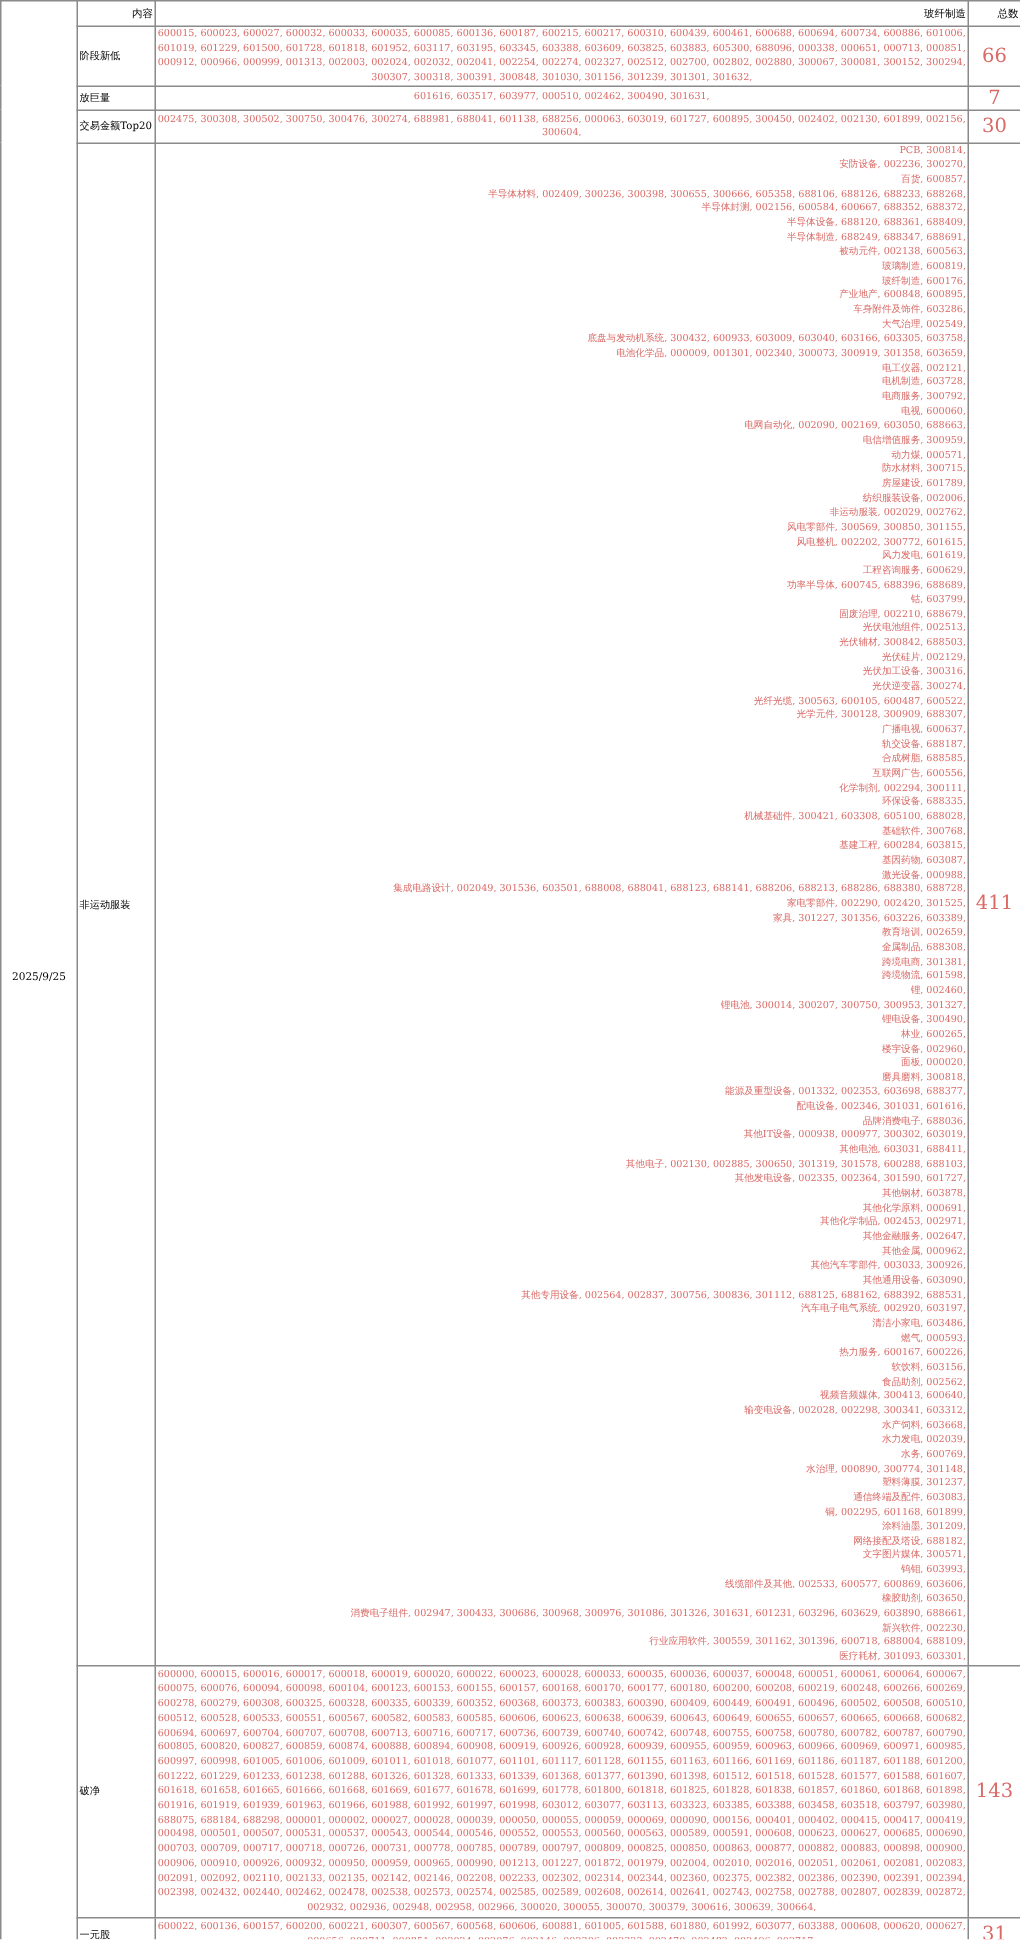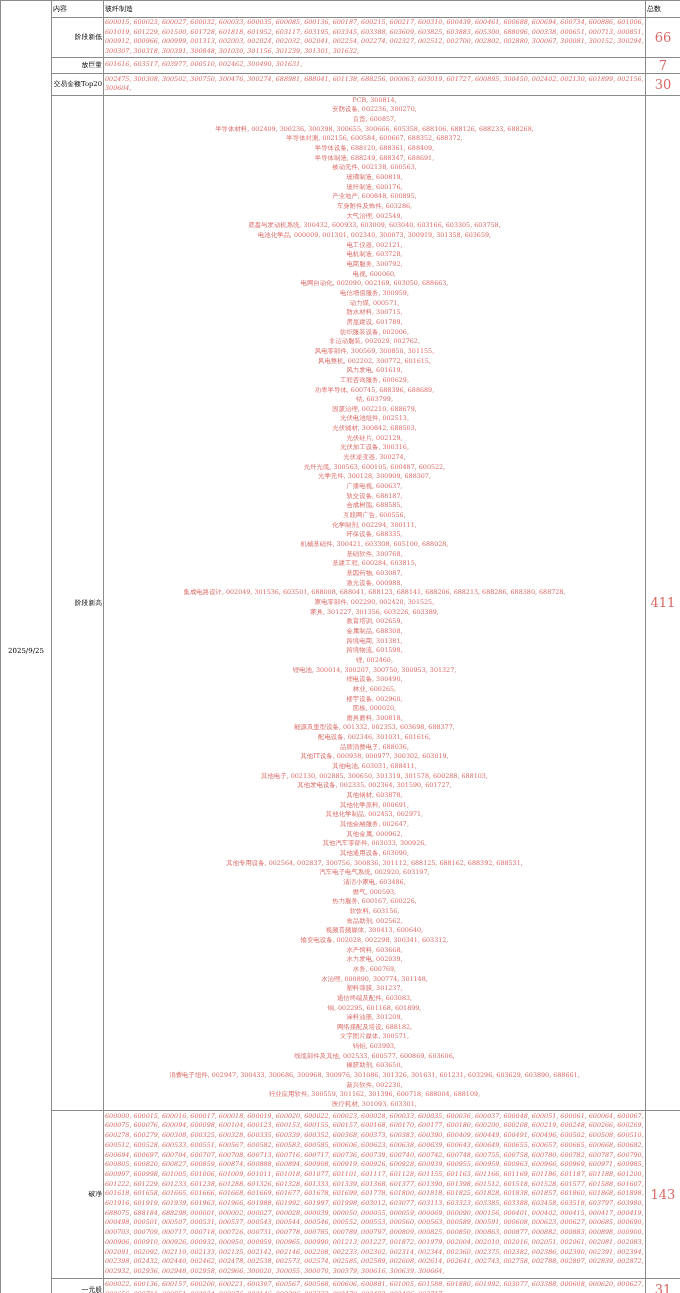--- a/index.html
+++ b/index.html
@@ -1,26 +1,26 @@
 <!DOCTYPE html>
 <html><head>
 <meta charset="utf-8">
 <style>
   html,body{margin:0;padding:0;background:#ffffff;}
   #page{width:680px;height:1293px;background:#ffffff;overflow:hidden;
         font-family:"DejaVu Serif","Liberation Serif",serif;}
   table{border-collapse:collapse;table-layout:fixed;width:680px;}
   td,th{border:1px solid #8a8a8a;vertical-align:middle;padding:0 1px;overflow:hidden;}
-  th{font-weight:normal;font-size:7px;color:#000;text-align:left;}
+  th{font-weight:normal;font-size:7px;color:#000;text-align:right;}
   td.date{font-size:7px;color:#000;text-align:center;}
-  td.label{font-size:6.8px;color:#000;text-align:right;}
+  td.label{font-size:6.8px;color:#000;text-align:left;}
   td.total{font-size:13px;color:#d96a66;text-align:center;}
-  td.codes{font-size:6.4px;color:#d96a66;line-height:9.7px;
-           word-spacing:0;font-style:italic;}
-  td.sectors{font-size:6.4px;color:#d96a66;line-height:9.66px;text-align:center;
+  td.codes{font-size:6.4px;color:#d96a66;line-height:9.7px;text-align:center;
+           word-spacing:0;}
+  td.sectors{font-size:6.4px;color:#d96a66;line-height:9.66px;text-align:right;
              white-space:pre-line;vertical-align:middle;}
   tr.hdr{height:17px} tr.r0{height:39px} tr.r1{height:10px} tr.r2{height:22px}
   tr.r3{height:1014px} tr.r4{height:168px} tr.r5{height:23px}
 </style>
 </head>
 <body>
 
 <div id="page">
   <table>
     <colgroup>
@@ -45,21 +45,21 @@
       <td class="label">放巨量</td>
       <td class="codes">601616, 603517, 603977, 000510, 002462, 300490, 301631,</td>
       <td class="total">7</td>
     </tr>
     <tr class="r2">
       <td class="label">交易金额Top20</td>
       <td class="codes">002475, 300308, 300502, 300750, 300476, 300274, 688981, 688041, 601138, 688256, 000063, 603019, 601727, 600895, 300450, 002402, 002130, 601899, 002156, 300604,</td>
       <td class="total">30</td>
     </tr>
     <tr class="r3">
-      <td class="label">阶段新高</td>
+      <td class="label">非运动服装</td>
       <td class="sectors">PCB, 300814,
 安防设备, 002236, 300270,
 百货, 600857,
 半导体材料, 002409, 300236, 300398, 300655, 300666, 605358, 688106, 688126, 688233, 688268,
 半导体封测, 002156, 600584, 600667, 688352, 688372,
 半导体设备, 688120, 688361, 688409,
 半导体制造, 688249, 688347, 688691,
 被动元件, 002138, 600563,
 玻璃制造, 600819,
 玻纤制造, 600176,

